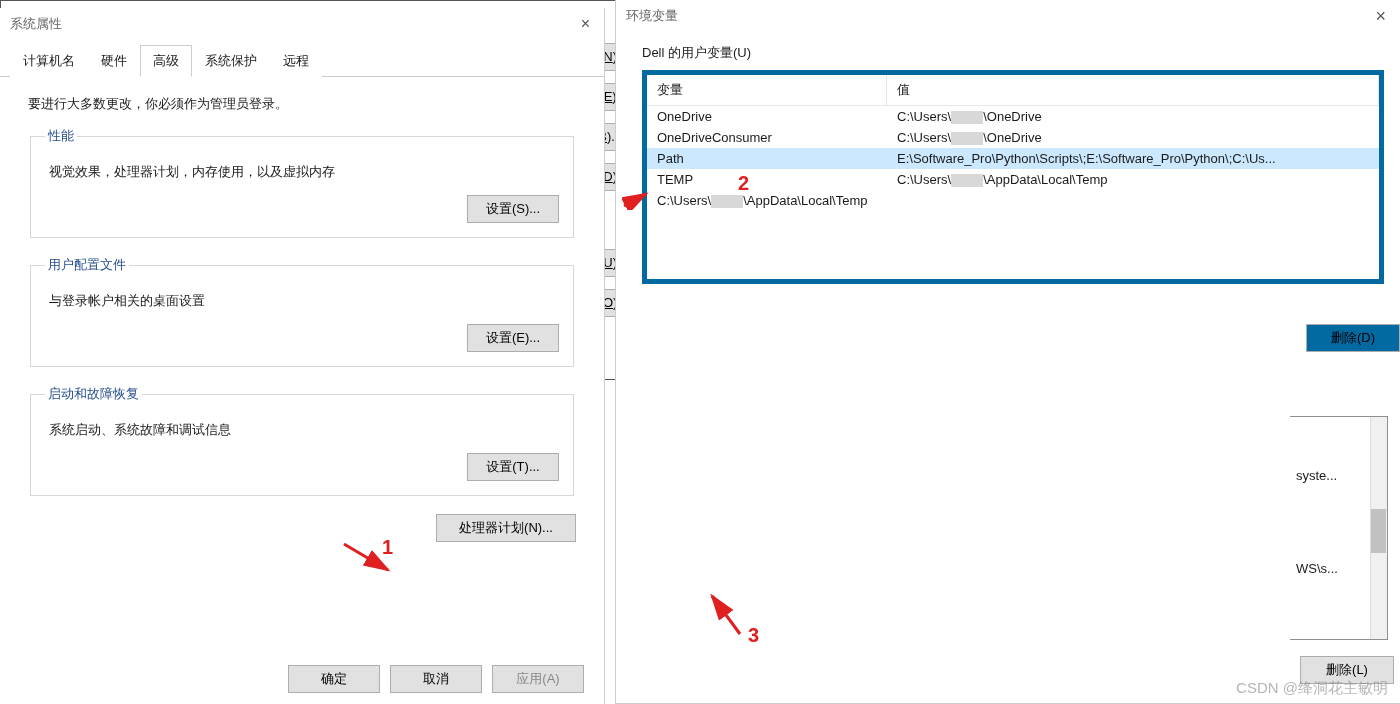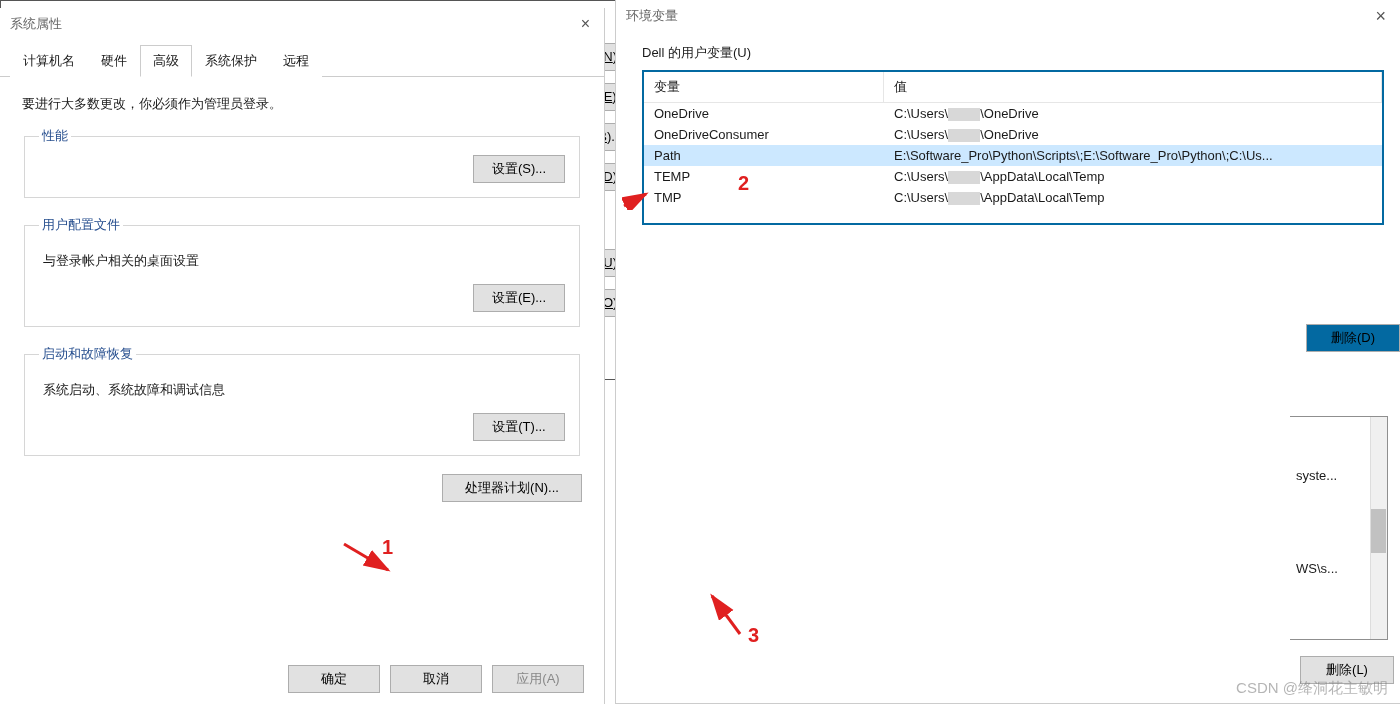--- a/index.html
+++ b/index.html
@@ -8,38 +8,38 @@
 .window { position: absolute; background: #fff; border: 1px solid #ccc; }
 
 .titlebar { display: flex; align-items: center; justify-content: space-between; height: 32px; padding: 0 8px 0 10px; background: #fff; color: #666; font-size: 13px; }
 .titlebar .close { font-size: 16px; color: #555; padding: 0 6px; cursor: default; }
 
 
 #sysprops { left: 0; top: 8px; width: 605px; height: 704px; border-left: none; border-top: none; }
 .tabs { display: flex; border-bottom: 1px solid #ccc; padding-left: 10px; margin-top: 4px; }
 .tab { padding: 6px 12px; font-size: 13px; border: 1px solid transparent; border-bottom: none; position: relative; top: 1px; background: #fff; }
 .tab.active { border-color: #ccc; border-bottom: 1px solid #fff; }
-.sp-body { padding: 18px 22px; }
+.sp-body { padding: 18px 28px; }
 .sp-intro { margin-bottom: 14px; }
 fieldset.group { border: 1px solid #d6d6d6; padding: 10px 14px 14px; margin-bottom: 18px; }
 fieldset.group legend { color: #274F8F; padding: 0 3px; font-size: 13px; }
 .group-desc { margin: 8px 0 14px 4px; }
 .btn { min-width: 92px; height: 28px; background: #e1e1e1; border: 1px solid #adadad; font-size: 13px; padding: 0 10px; }
 .btn:disabled { color: #888; }
 .group-btnrow { display: flex; justify-content: flex-end; }
 .envvar-row { display: flex; justify-content: flex-end; margin: 8px 0 6px; position: relative; }
 .envvar-row .btn { min-width: 140px; }
 .bottom-btns { position: absolute; bottom: 18px; right: 20px; display: flex; gap: 10px; }
 
 
 #envwin { left: 615px; top: 0; width: 785px; height: 704px; border-top: none; border-right: none; }
 #envwin .titlebar .close { font-size: 18px; }
 .env-section { margin: 8px 16px 8px 26px; }
 .env-section-title { margin: 12px 0 8px; }
-.vars-table { border: 2px solid #0369a1; height: 155px; overflow: hidden; }
+.vars-table { border: 5px solid #0369a1; height: 214px; overflow: hidden; }
 .vars-head { display: flex; }
 .vars-head div { padding: 6px 10px; font-size: 13px; background: #fff; border-bottom: 1px solid #e6e6e6; border-right: 1px solid #e6e6e6; }
 .vars-head .c1 { width: 240px; }
 .vars-head .c2 { flex: 1; }
 .vars-row { display: flex; font-size: 13px; }
 .vars-row.selected { background: #cce8ff; }
 .vars-row .c1 { width: 240px; padding: 3px 10px; }
 .vars-row .c2 { flex: 1; padding: 3px 10px; white-space: nowrap; overflow: hidden; text-overflow: ellipsis; }
 .mask { display: inline-block; vertical-align: middle; }
 
@@ -87,20 +87,21 @@
     <div class="tab">硬件</div>
     <div class="tab active">高级</div>
     <div class="tab">系统保护</div>
     <div class="tab">远程</div>
   </div>
   <div class="sp-body">
     <div class="sp-intro">要进行大多数更改，你必须作为管理员登录。</div>
 
     <fieldset class="group">
       <legend>性能</legend>
+      <div class="group-desc">视觉效果，处理器计划，内存使用，以及虚拟内存</div>
       <div class="group-btnrow">
           <button class="btn">设置(S)...</button>
         </div>
     </fieldset>
 
     <fieldset class="group">
       <legend>用户配置文件</legend>
       <div class="group-desc">与登录帐户相关的桌面设置</div>
       <div class="group-btnrow">
           <button class="btn">设置(E)...</button>
@@ -155,21 +156,20 @@
             <div class="c1">Path</div>
             <div class="c2">E:\Software_Pro\Python\Scripts\;E:\Software_Pro\Python\;C:\Us...</div>
           </div>
           <div class="vars-row">
             <div class="c1">TEMP</div>
             <div class="c2">C:\Users\<svg width="32" height="13" class="mask">
                 <rect width="32" height="13" fill="#d8d8d8"></rect>
               </svg>\AppData\Local\Temp</div>
           </div>
           <div class="vars-row">
-            <div class="c1">TMP</div>
             <div class="c2">C:\Users\<svg width="32" height="13" class="mask">
                 <rect width="32" height="13" fill="#d8d8d8"></rect>
               </svg>\AppData\Local\Temp</div>
           </div>
         </div>
     </div>
   </div>
 </div>
 
 <div class="sysvars">

